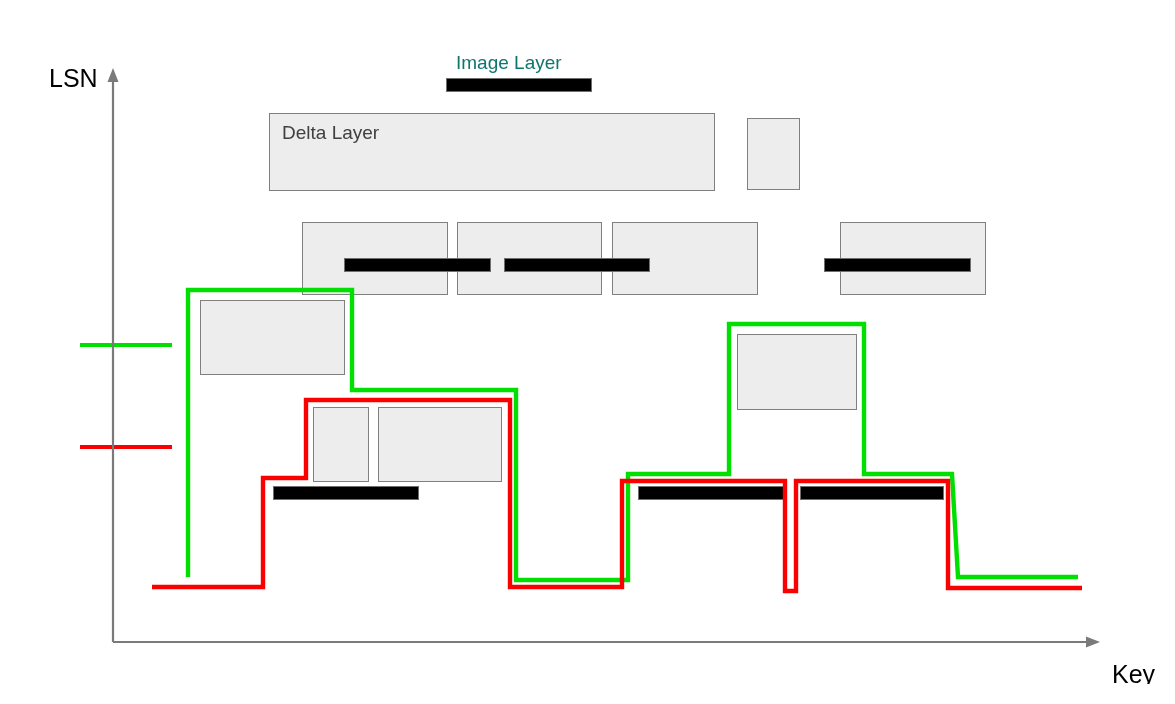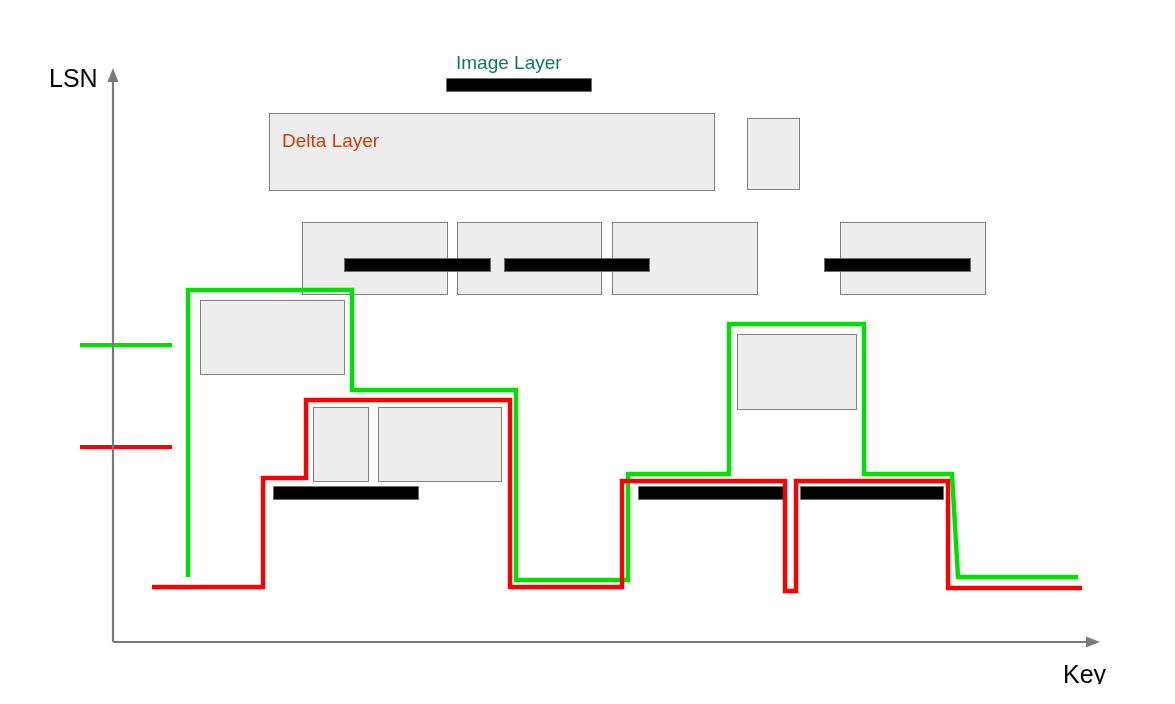--- a/index.html
+++ b/index.html
@@ -36,23 +36,22 @@
     position: absolute;
     background: #ededed;
     border: 1.6px solid #808080;
     box-sizing: border-box;
   }
   .page-box .box-text {
     position: absolute;
     left: 12px;
     top: 8px;
     font-size: 19px;
-    color: #c2410c;
+    color: #404040;
     white-space: nowrap;
-    margin-top: 8px;
   }
   .black-bar {
     position: absolute;
     background: #000000;
     border: 1.6px solid #6f6f6f;
     box-sizing: border-box;
   }
   .tick {
     position: absolute;
     height: 4px;
@@ -82,21 +81,21 @@
     stroke-linejoin: miter;
     stroke-linecap: butt;
   }
 </style>
 </head>
 <body>
 
 <div id="stage">
 
   <div class="axis-label" style="left:49px; top:64px;">LSN</div>
-  <div class="axis-label" style="left:1063px; top:660px;">Key</div>
+  <div class="axis-label" style="left:1112px; top:660px;">Key</div>
 
   <div class="node-label" style="left:456px; top:52px;">Image Layer</div>
 
   <div class="page-box" style="left:269px; top:113px; width:446px; height:78px;">
     <span class="box-text">Delta Layer</span>
   </div>
   <div class="page-box" style="left:747px; top:118px; width:53px; height:72px;"></div>
 
   <div class="page-box" style="left:302px; top:222px; width:146px; height:73px;"></div>
   <div class="page-box" style="left:457px; top:222px; width:145px; height:73px;"></div>

